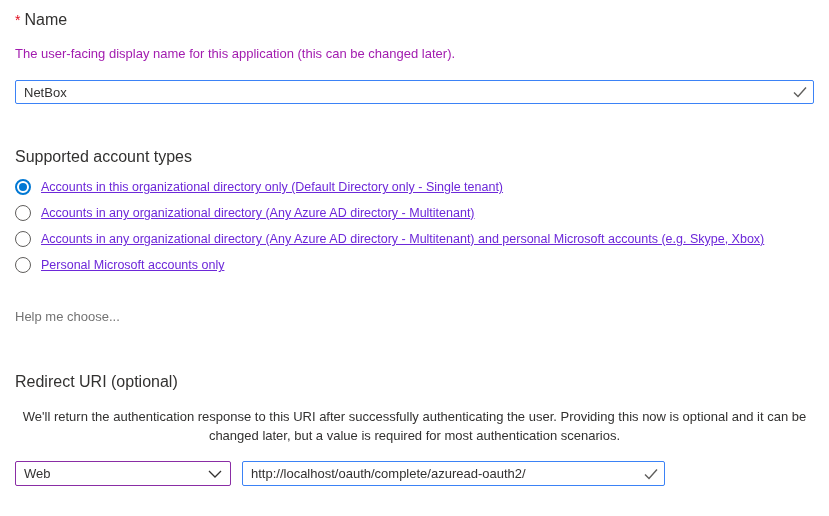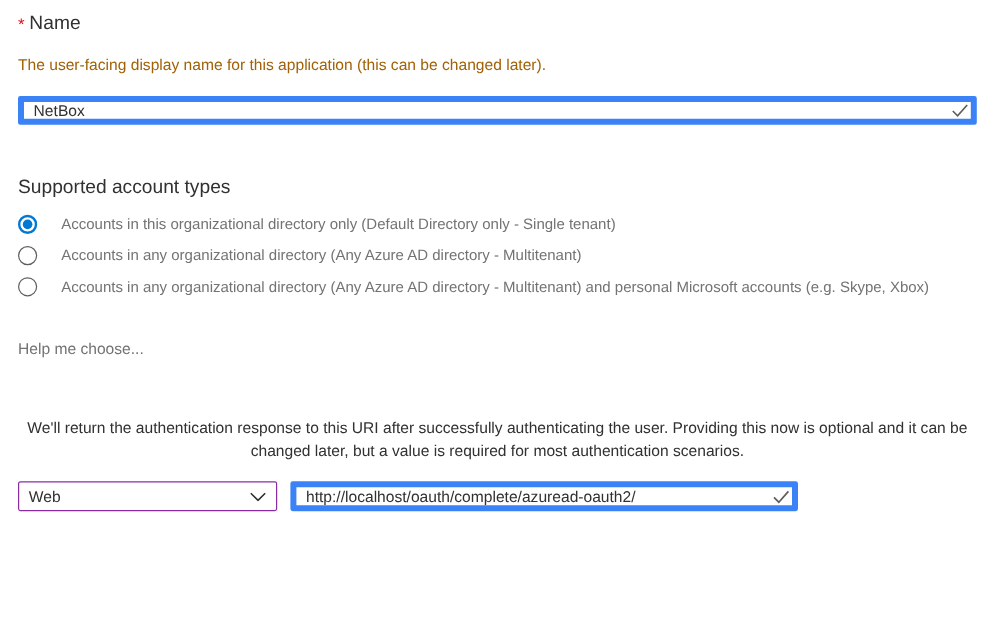--- a/index.html
+++ b/index.html
@@ -26,30 +26,30 @@
   .required-marker {
     color: #e00b1c;
     margin-right: 4px;
     font-size: 14px;
     vertical-align: top;
   }
   .hint {
     margin-top: 14px;
     font-size: 13px;
     line-height: 19px;
-    color: #a16207;
+    color: #a21caf;
   }
   .input-wrap {
     position: relative;
     margin-top: 17px;
   }
   .text-input {
     width: 100%;
     height: 24px;
-    border: 5px solid #3b82f6;
+    border: 1px solid #3b82f6;
     border-radius: 2px;
     padding: 0 26px 0 8px;
     font-family: "Liberation Sans", "DejaVu Sans", sans-serif;
     font-size: 13px;
     color: #323130;
     background: #ffffff;
     outline: none;
   }
   .valid-check {
     position: absolute;
@@ -93,25 +93,26 @@
   }
   .radio.selected { border: 2px solid #0078d4; }
   .radio.selected::after {
     content: "";
     width: 8px;
     height: 8px;
     border-radius: 50%;
     background: #0078d4;
   }
   .radio-label {
-    margin-left: 20px;
+    margin-left: 10px;
     font-size: 12.5px;
     line-height: 16px;
     white-space: nowrap;
-    color: #737373;
+    color: #6d28d9;
+    text-decoration: underline;
   }
   .help-link {
     display: inline-block;
     margin-top: 26px;
     font-size: 13px;
     line-height: 16px;
     color: #737373;
     text-decoration: none;
     cursor: pointer;
   }
@@ -183,26 +184,31 @@
         <span class="radio-label">Accounts in this organizational directory only (Default Directory only - Single tenant)</span>
       </div>
       <div class="radio-row">
         <span class="radio"></span>
         <span class="radio-label">Accounts in any organizational directory (Any Azure AD directory - Multitenant)</span>
       </div>
       <div class="radio-row">
         <span class="radio"></span>
         <span class="radio-label">Accounts in any organizational directory (Any Azure AD directory - Multitenant) and personal Microsoft accounts (e.g. Skype, Xbox)</span>
       </div>
+      <div class="radio-row">
+        <span class="radio"></span>
+        <span class="radio-label">Personal Microsoft accounts only</span>
+      </div>
     </div>
 
     <a class="help-link" href="#">Help me choose...</a>
   </div>
 
   <div class="section-redirect">
+    <div class="section-title">Redirect URI (optional)</div>
     <div class="redirect-hint">We'll return the authentication response to this URI after successfully authenticating the user. Providing this now is optional and it can be changed later, but a value is required for most authentication scenarios.</div>
 
     <div class="uri-row">
       <div class="dropdown">
         <span>Web</span>
         <svg class="chevron" viewBox="0 0 14 8">
           <path d="M1 1 L7 7 L13 1" fill="none" stroke="#323130" stroke-width="1.3"></path>
         </svg>
       </div>
       <div class="uri-input-wrap">

